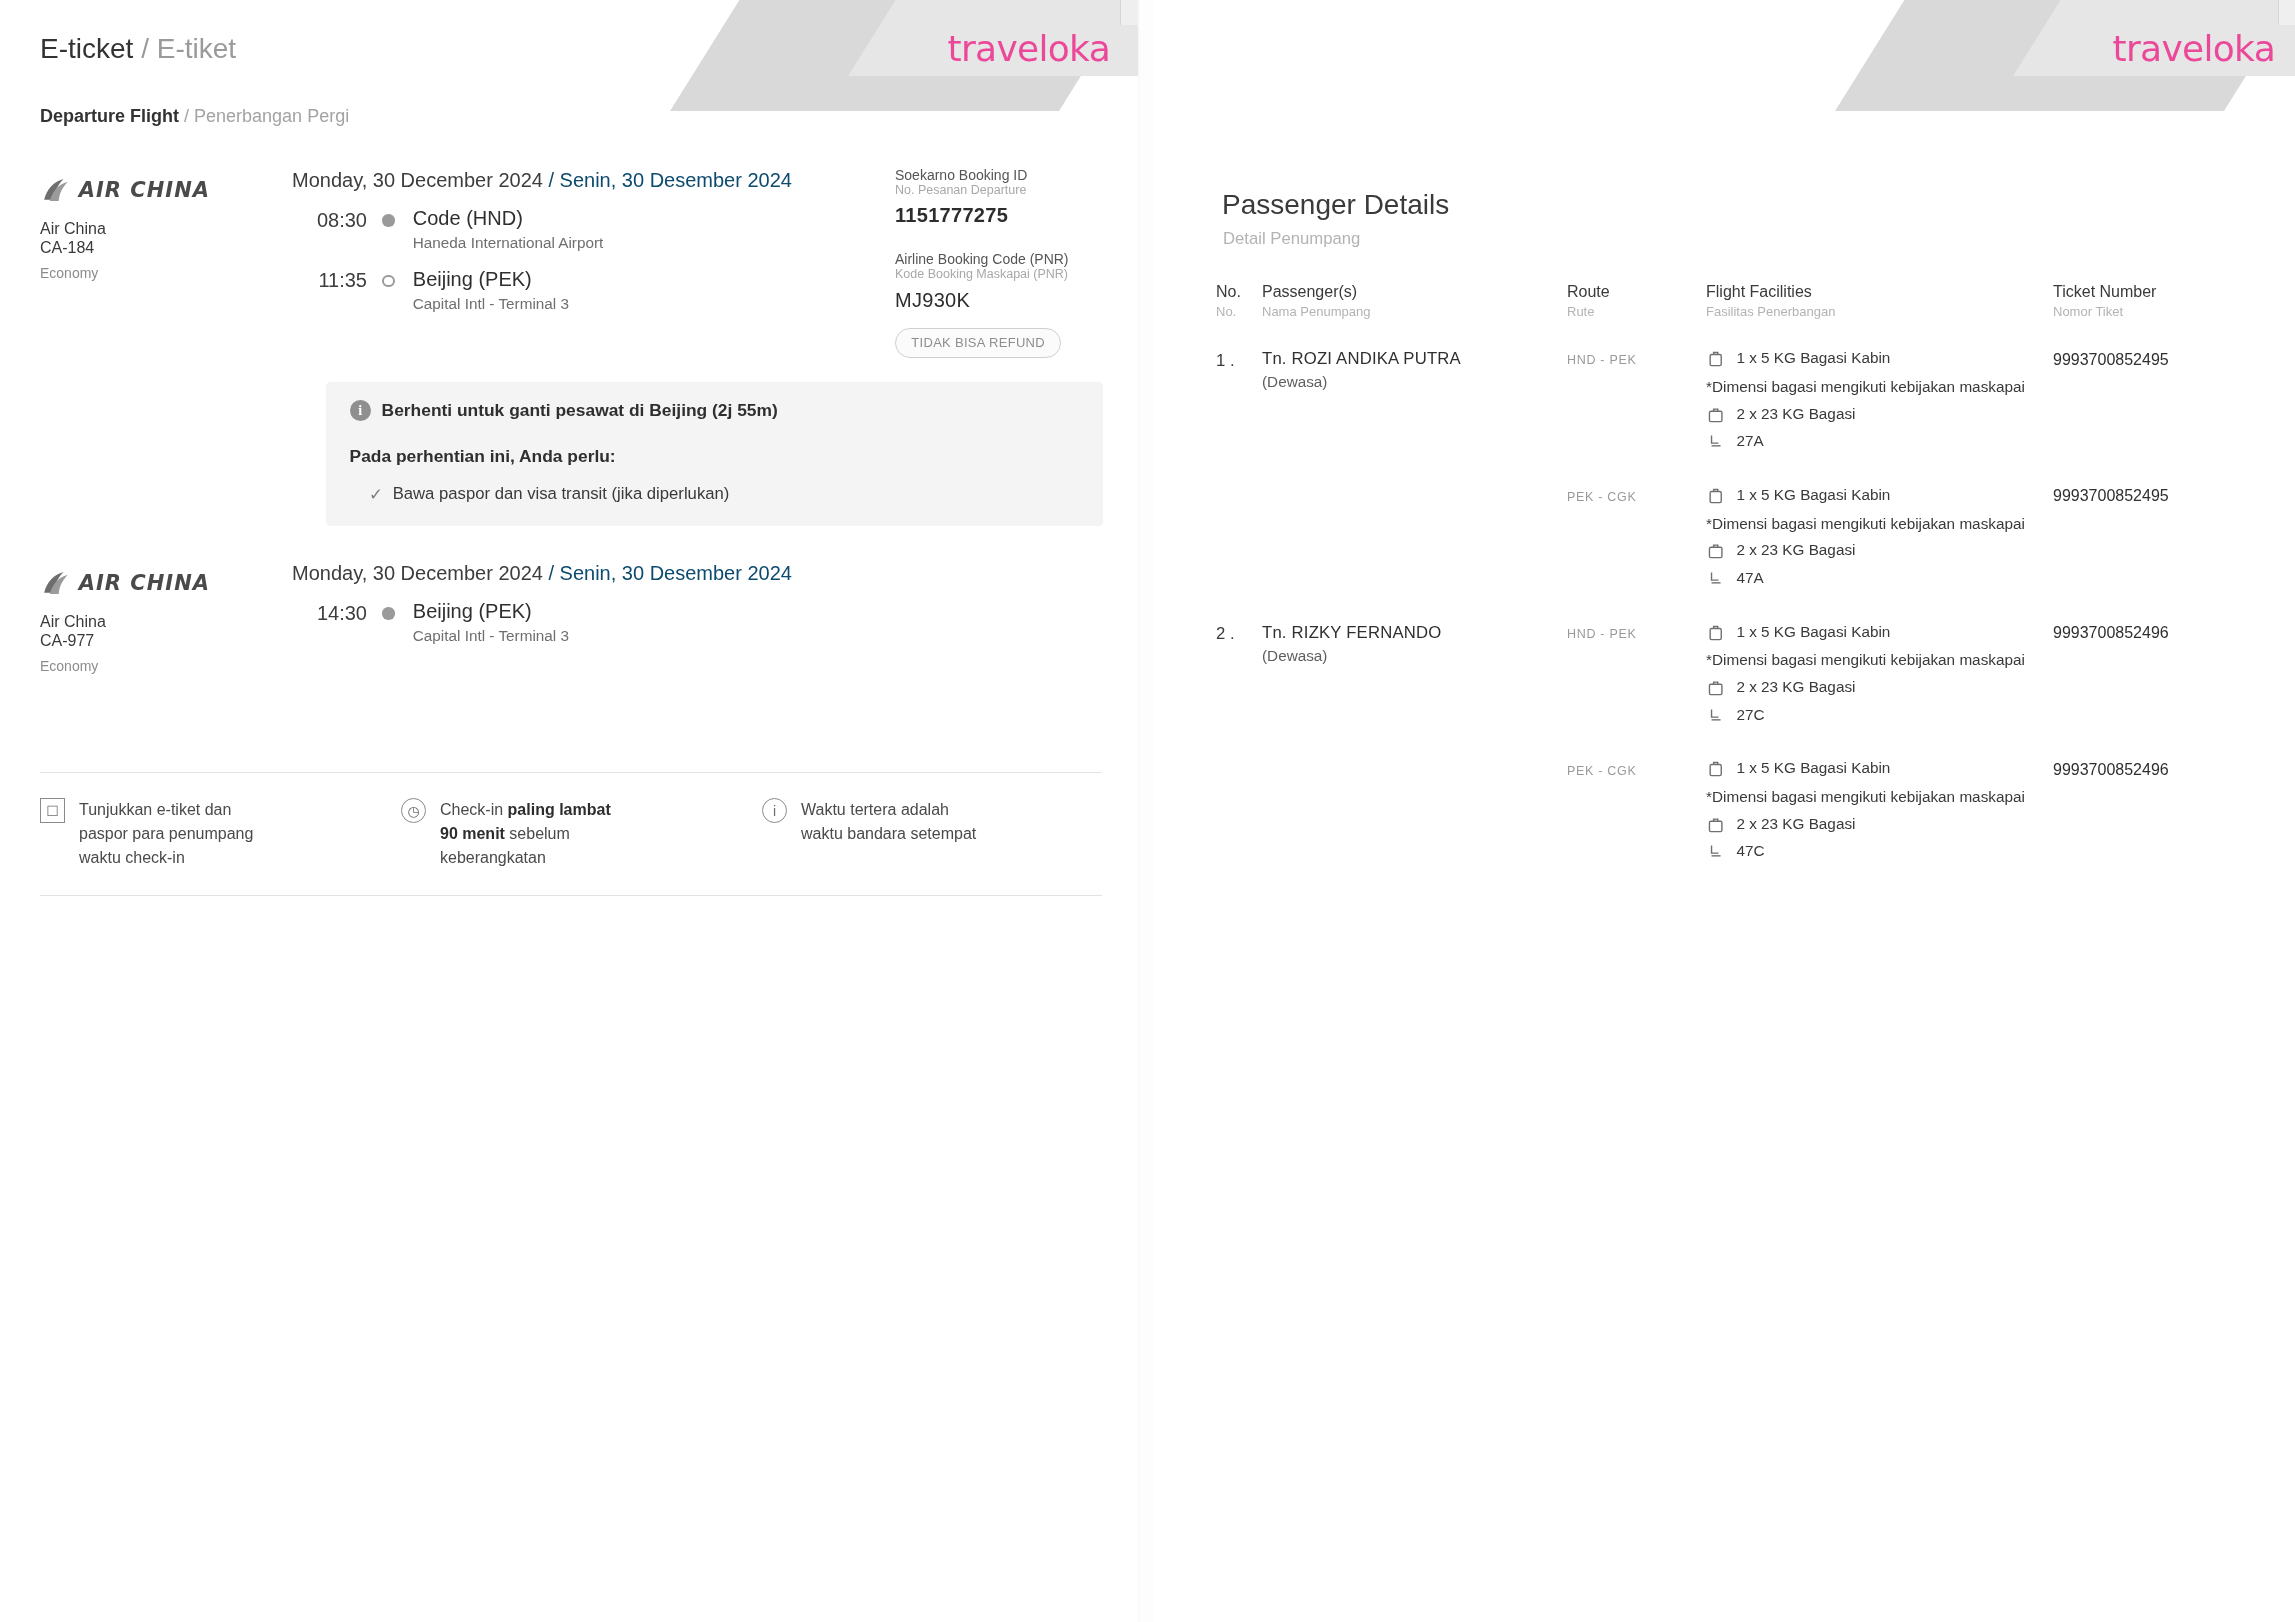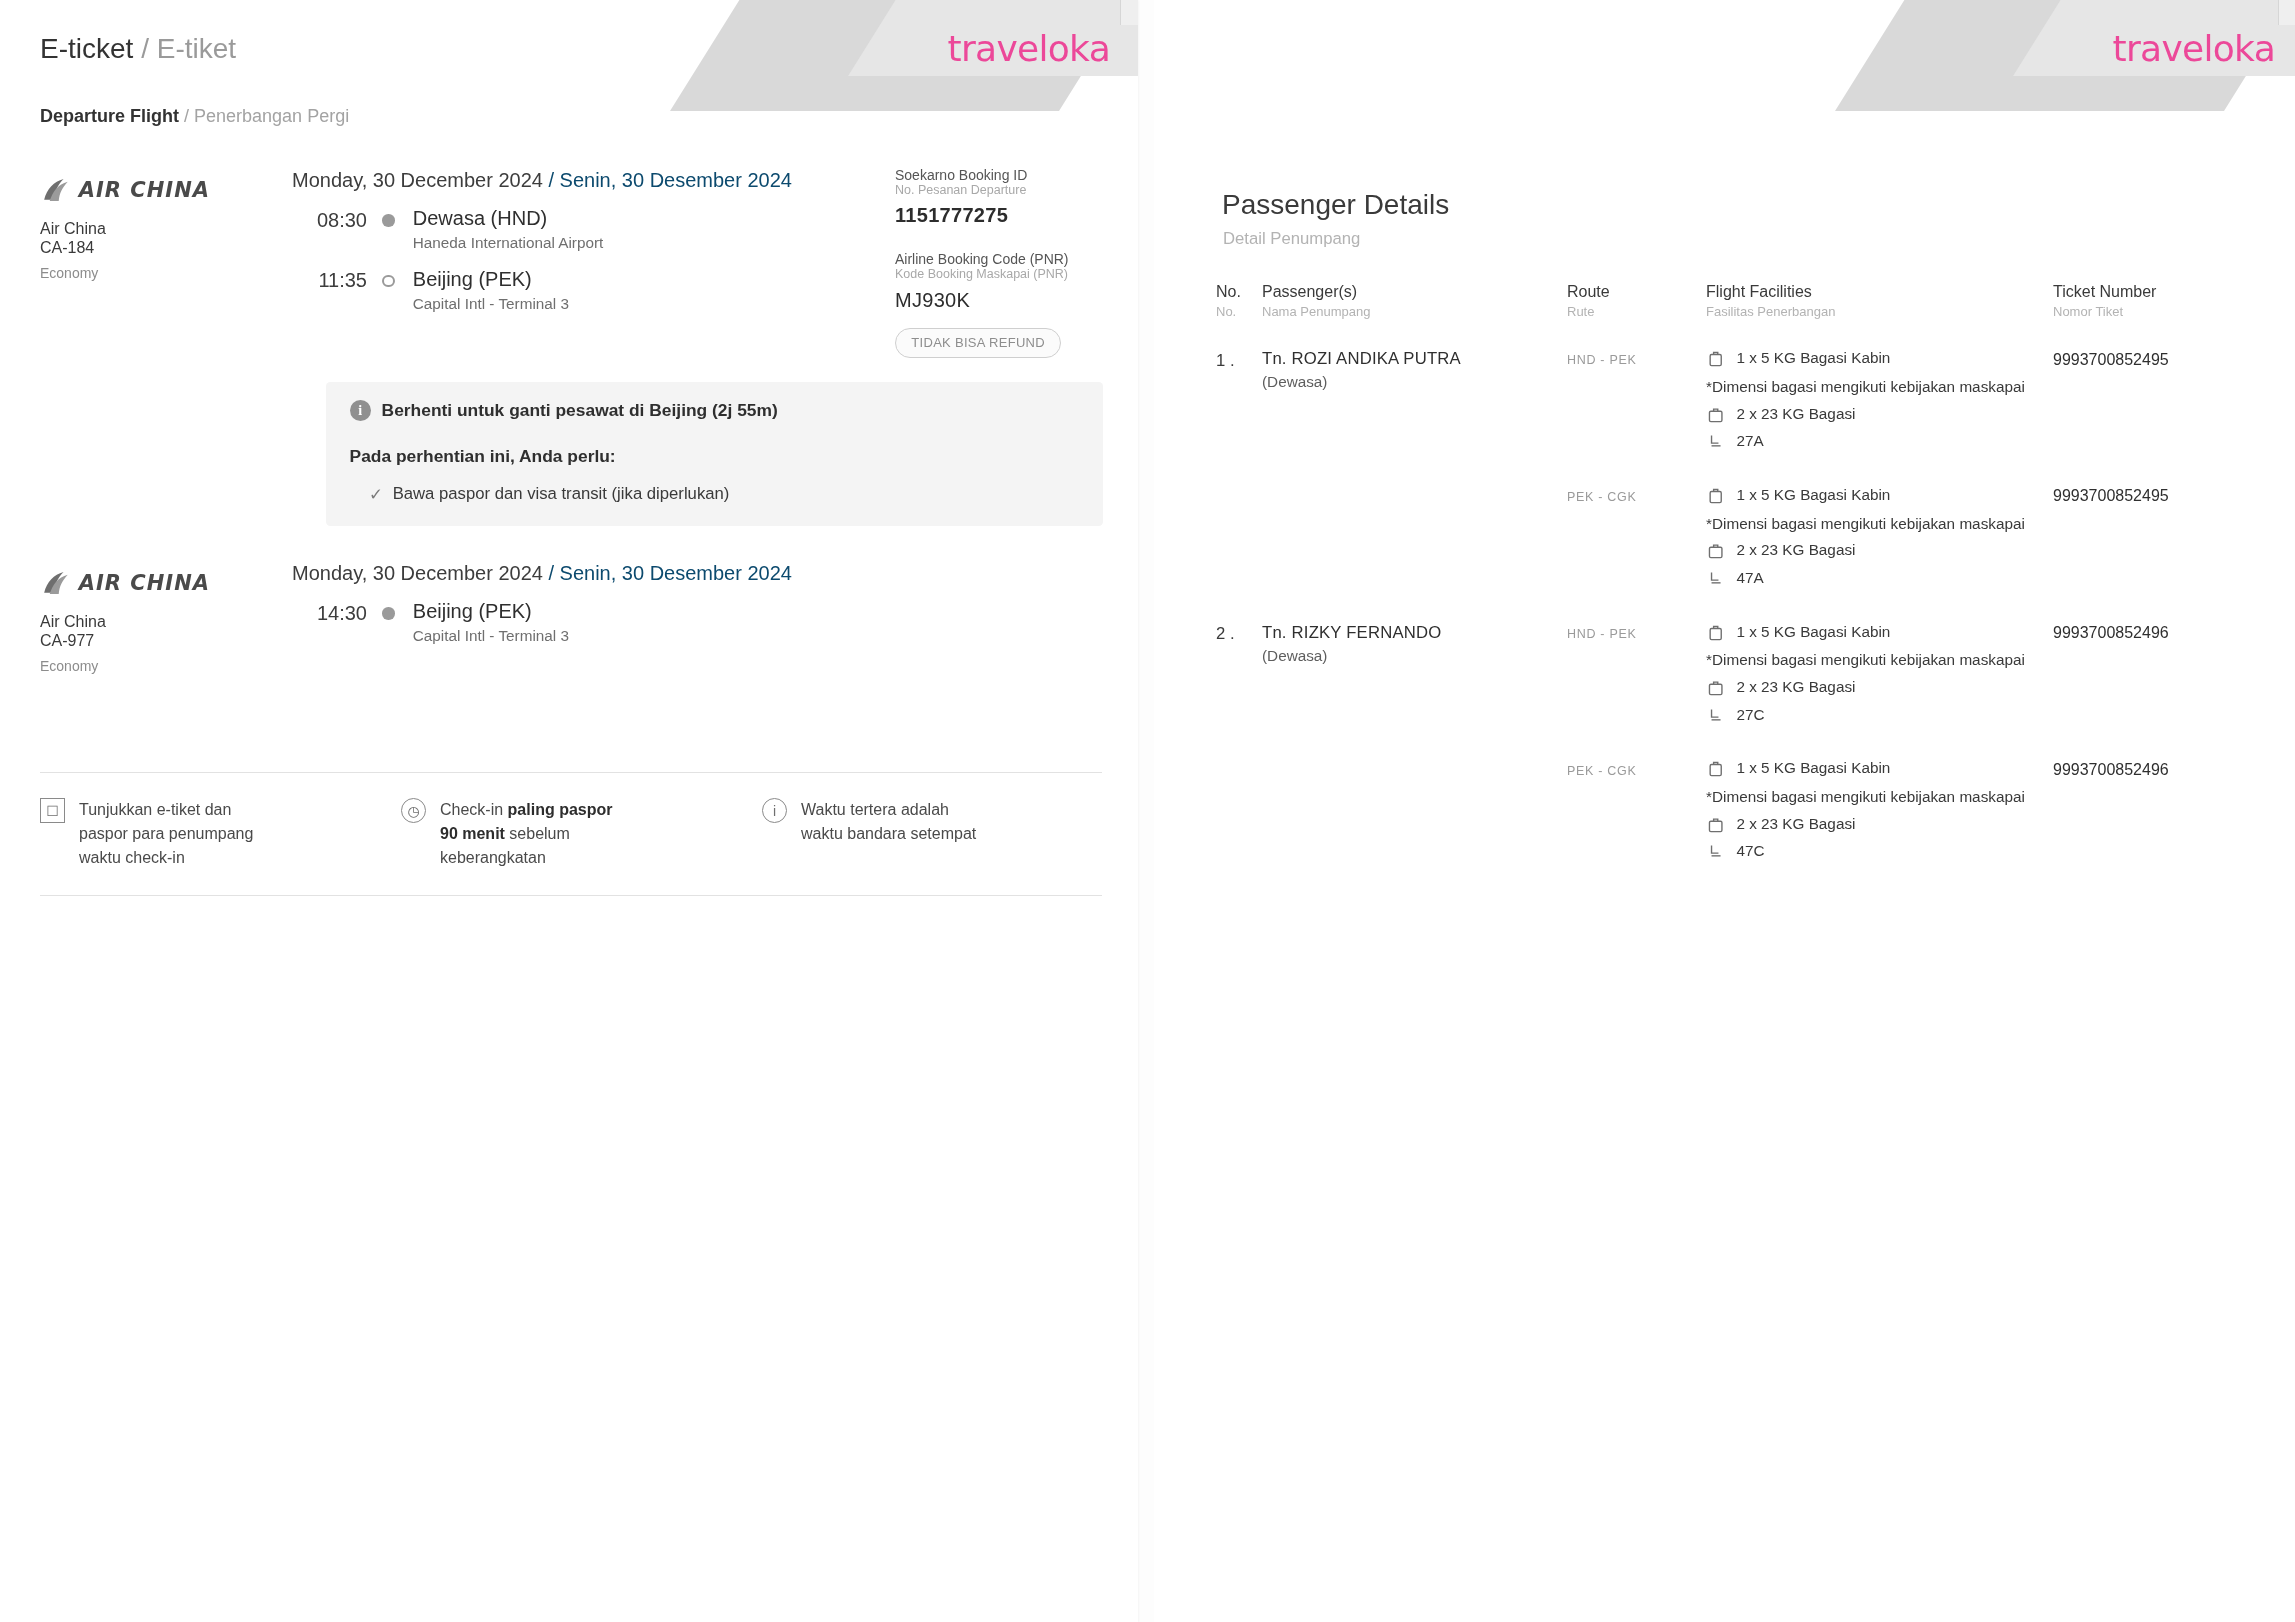--- a/index.html
+++ b/index.html
@@ -367,21 +367,21 @@
 
     <div class="itin" style="left:292px; top:169px; width:500px;">
       <div class="date">
         <span>Monday, 30 December 2024</span>
         <span class="sub">/ Senin, 30 Desember 2024</span>
       </div>
       <div class="seg">
         <div class="time">08:30</div>
         <div class="dot"></div>
         <div class="place">
-          <div class="city">Dewasa (HND)</div>
+          <div class="city">Code (HND)</div>
           <div class="airport">Haneda International Airport</div>
         </div>
       </div>
       <div class="seg">
         <div class="time">11:35</div>
         <div class="dot hollow"></div>
         <div class="place">
           <div class="city">Beijing (PEK)</div>
           <div class="airport">Capital Intl - Terminal 3</div>
         </div>
@@ -450,21 +450,21 @@
         <div class="ic">☐</div>
         <div class="txt">
           <span>Tunjukkan e-tiket dan</span><br>
           <span>paspor para penumpang</span><br>
           <span>waktu check-in</span>
         </div>
       </div>
       <div class="note" style="width:361px;">
         <div class="ic round">◷</div>
         <div class="txt">
-          <span>Check-in </span><b>paling paspor</b><br>
+          <span>Check-in </span><b>paling lambat</b><br>
           <b>90 menit</b><span> sebelum</span><br>
           <span>keberangkatan</span>
         </div>
       </div>
       <div class="note" style="width:333px;">
         <div class="ic round">i</div>
         <div class="txt">
           <span>Waktu tertera adalah</span><br>
           <span>waktu bandara setempat</span>
         </div>

